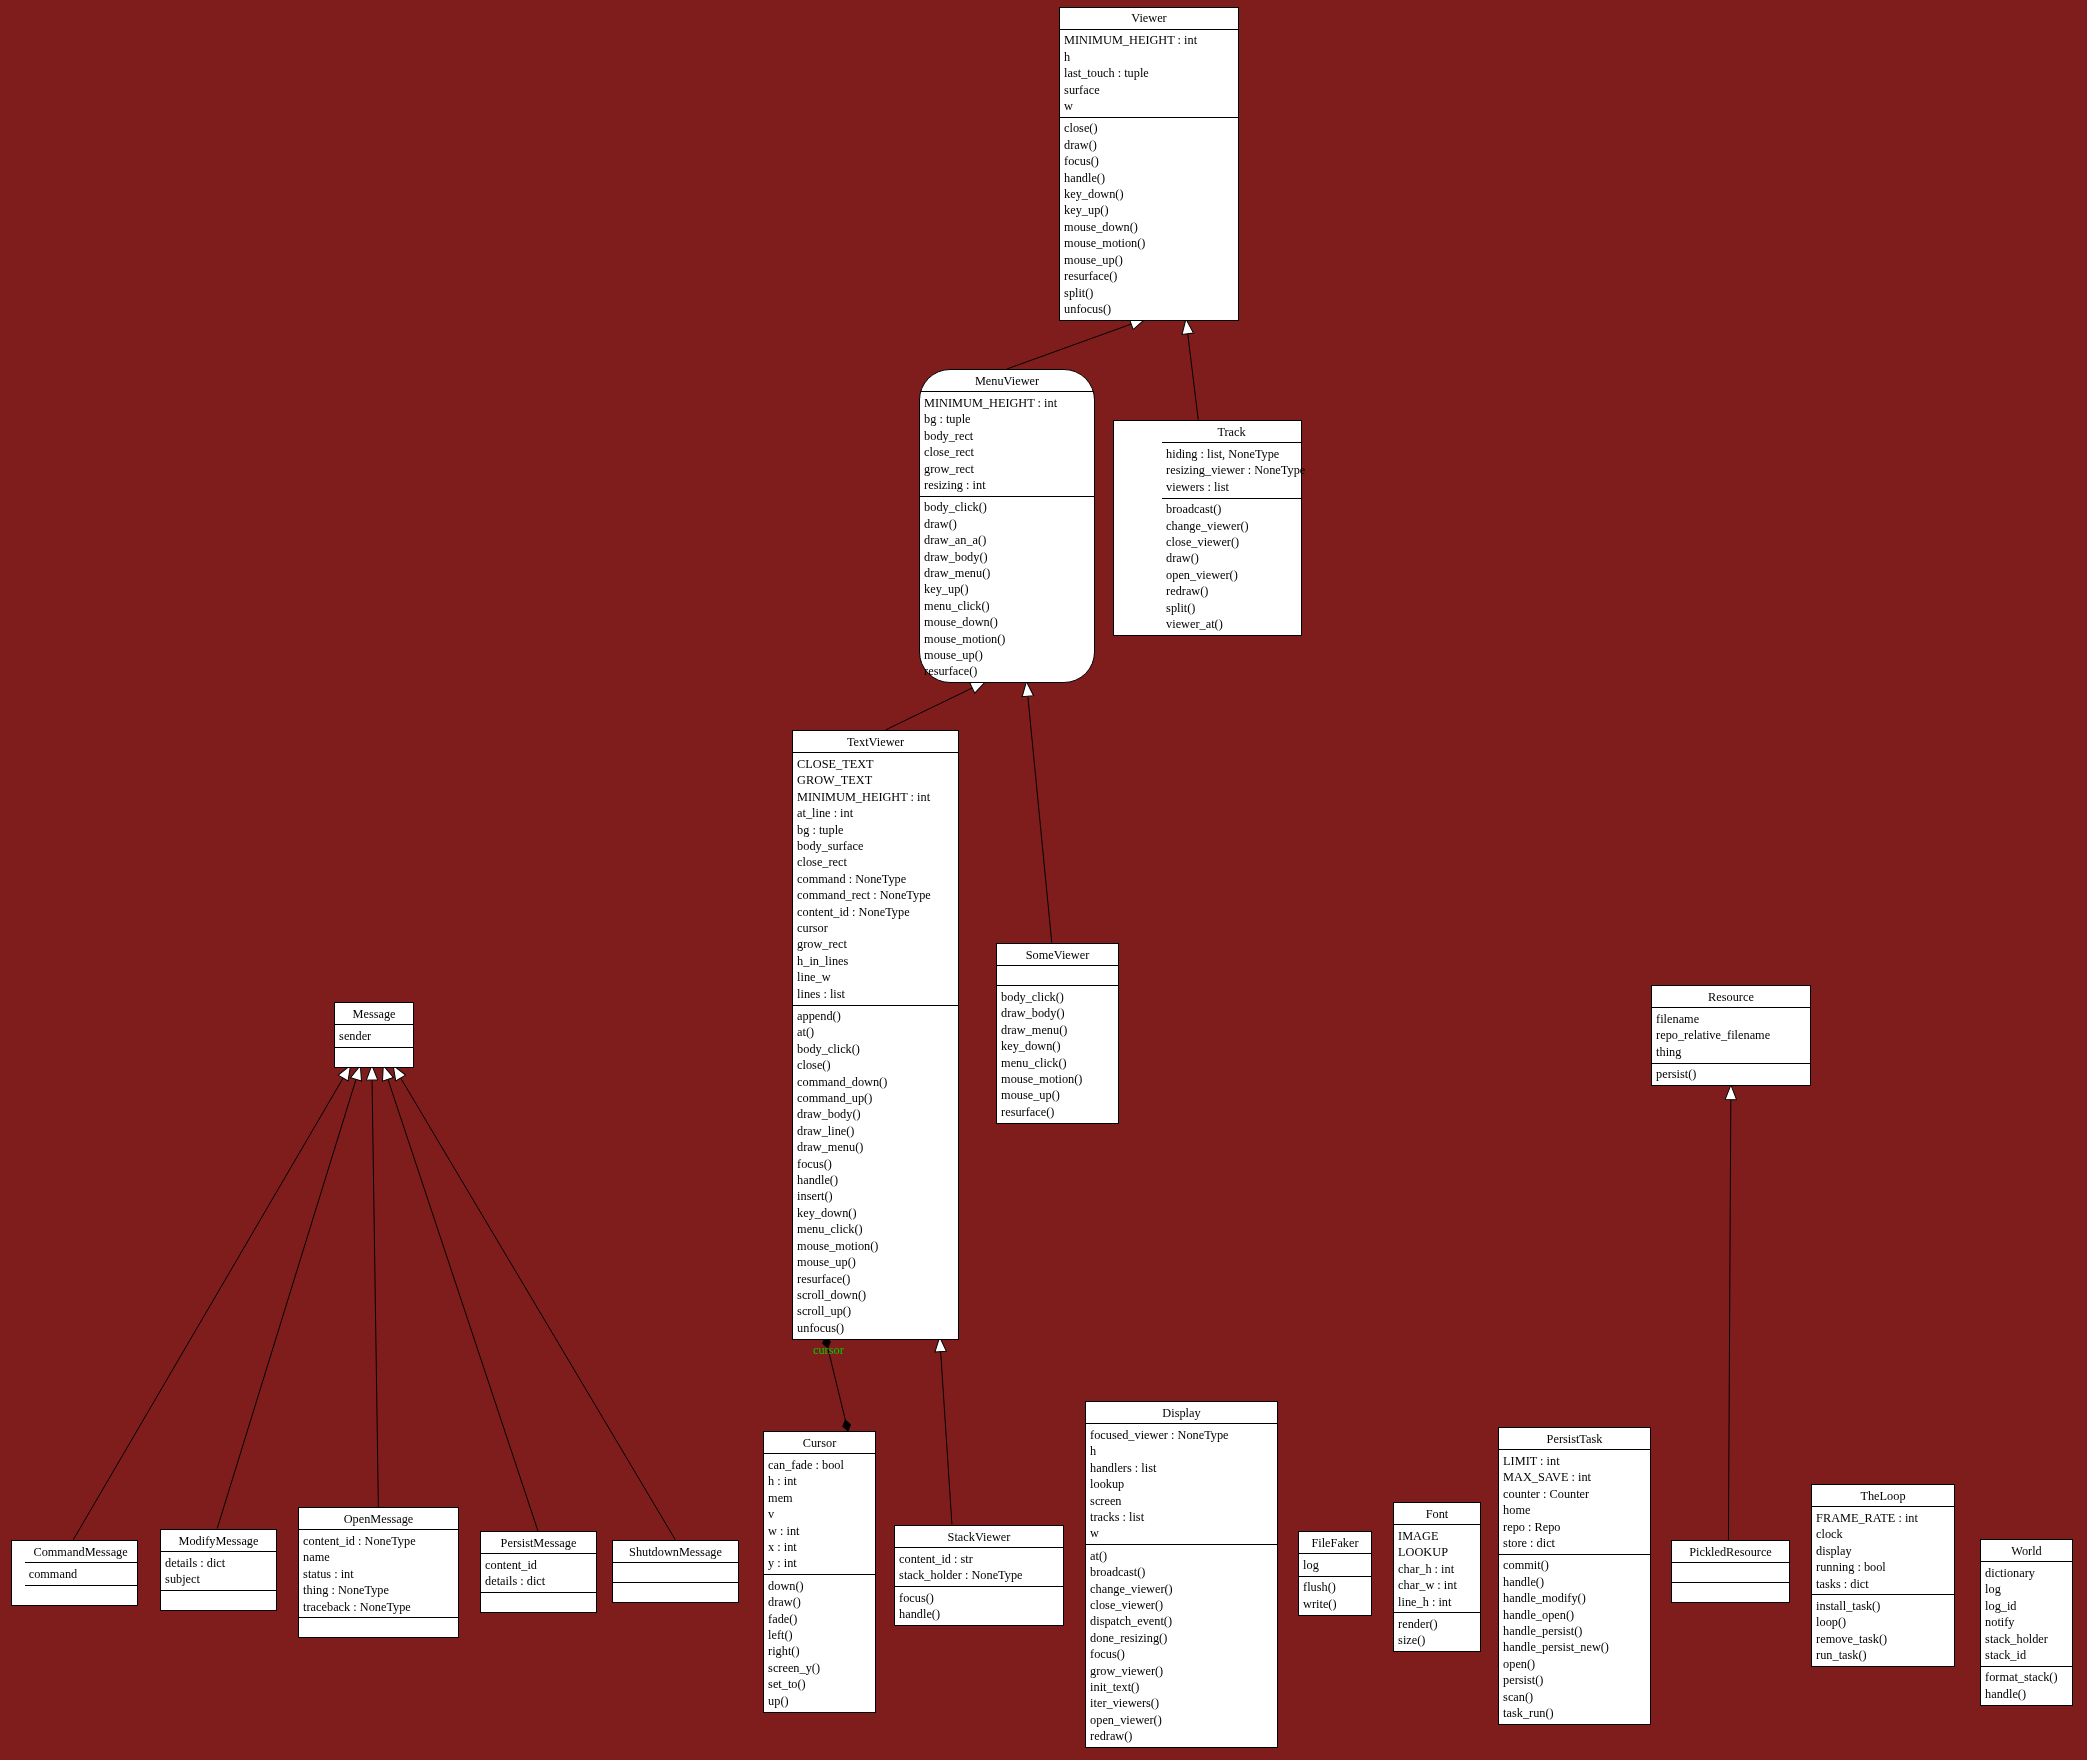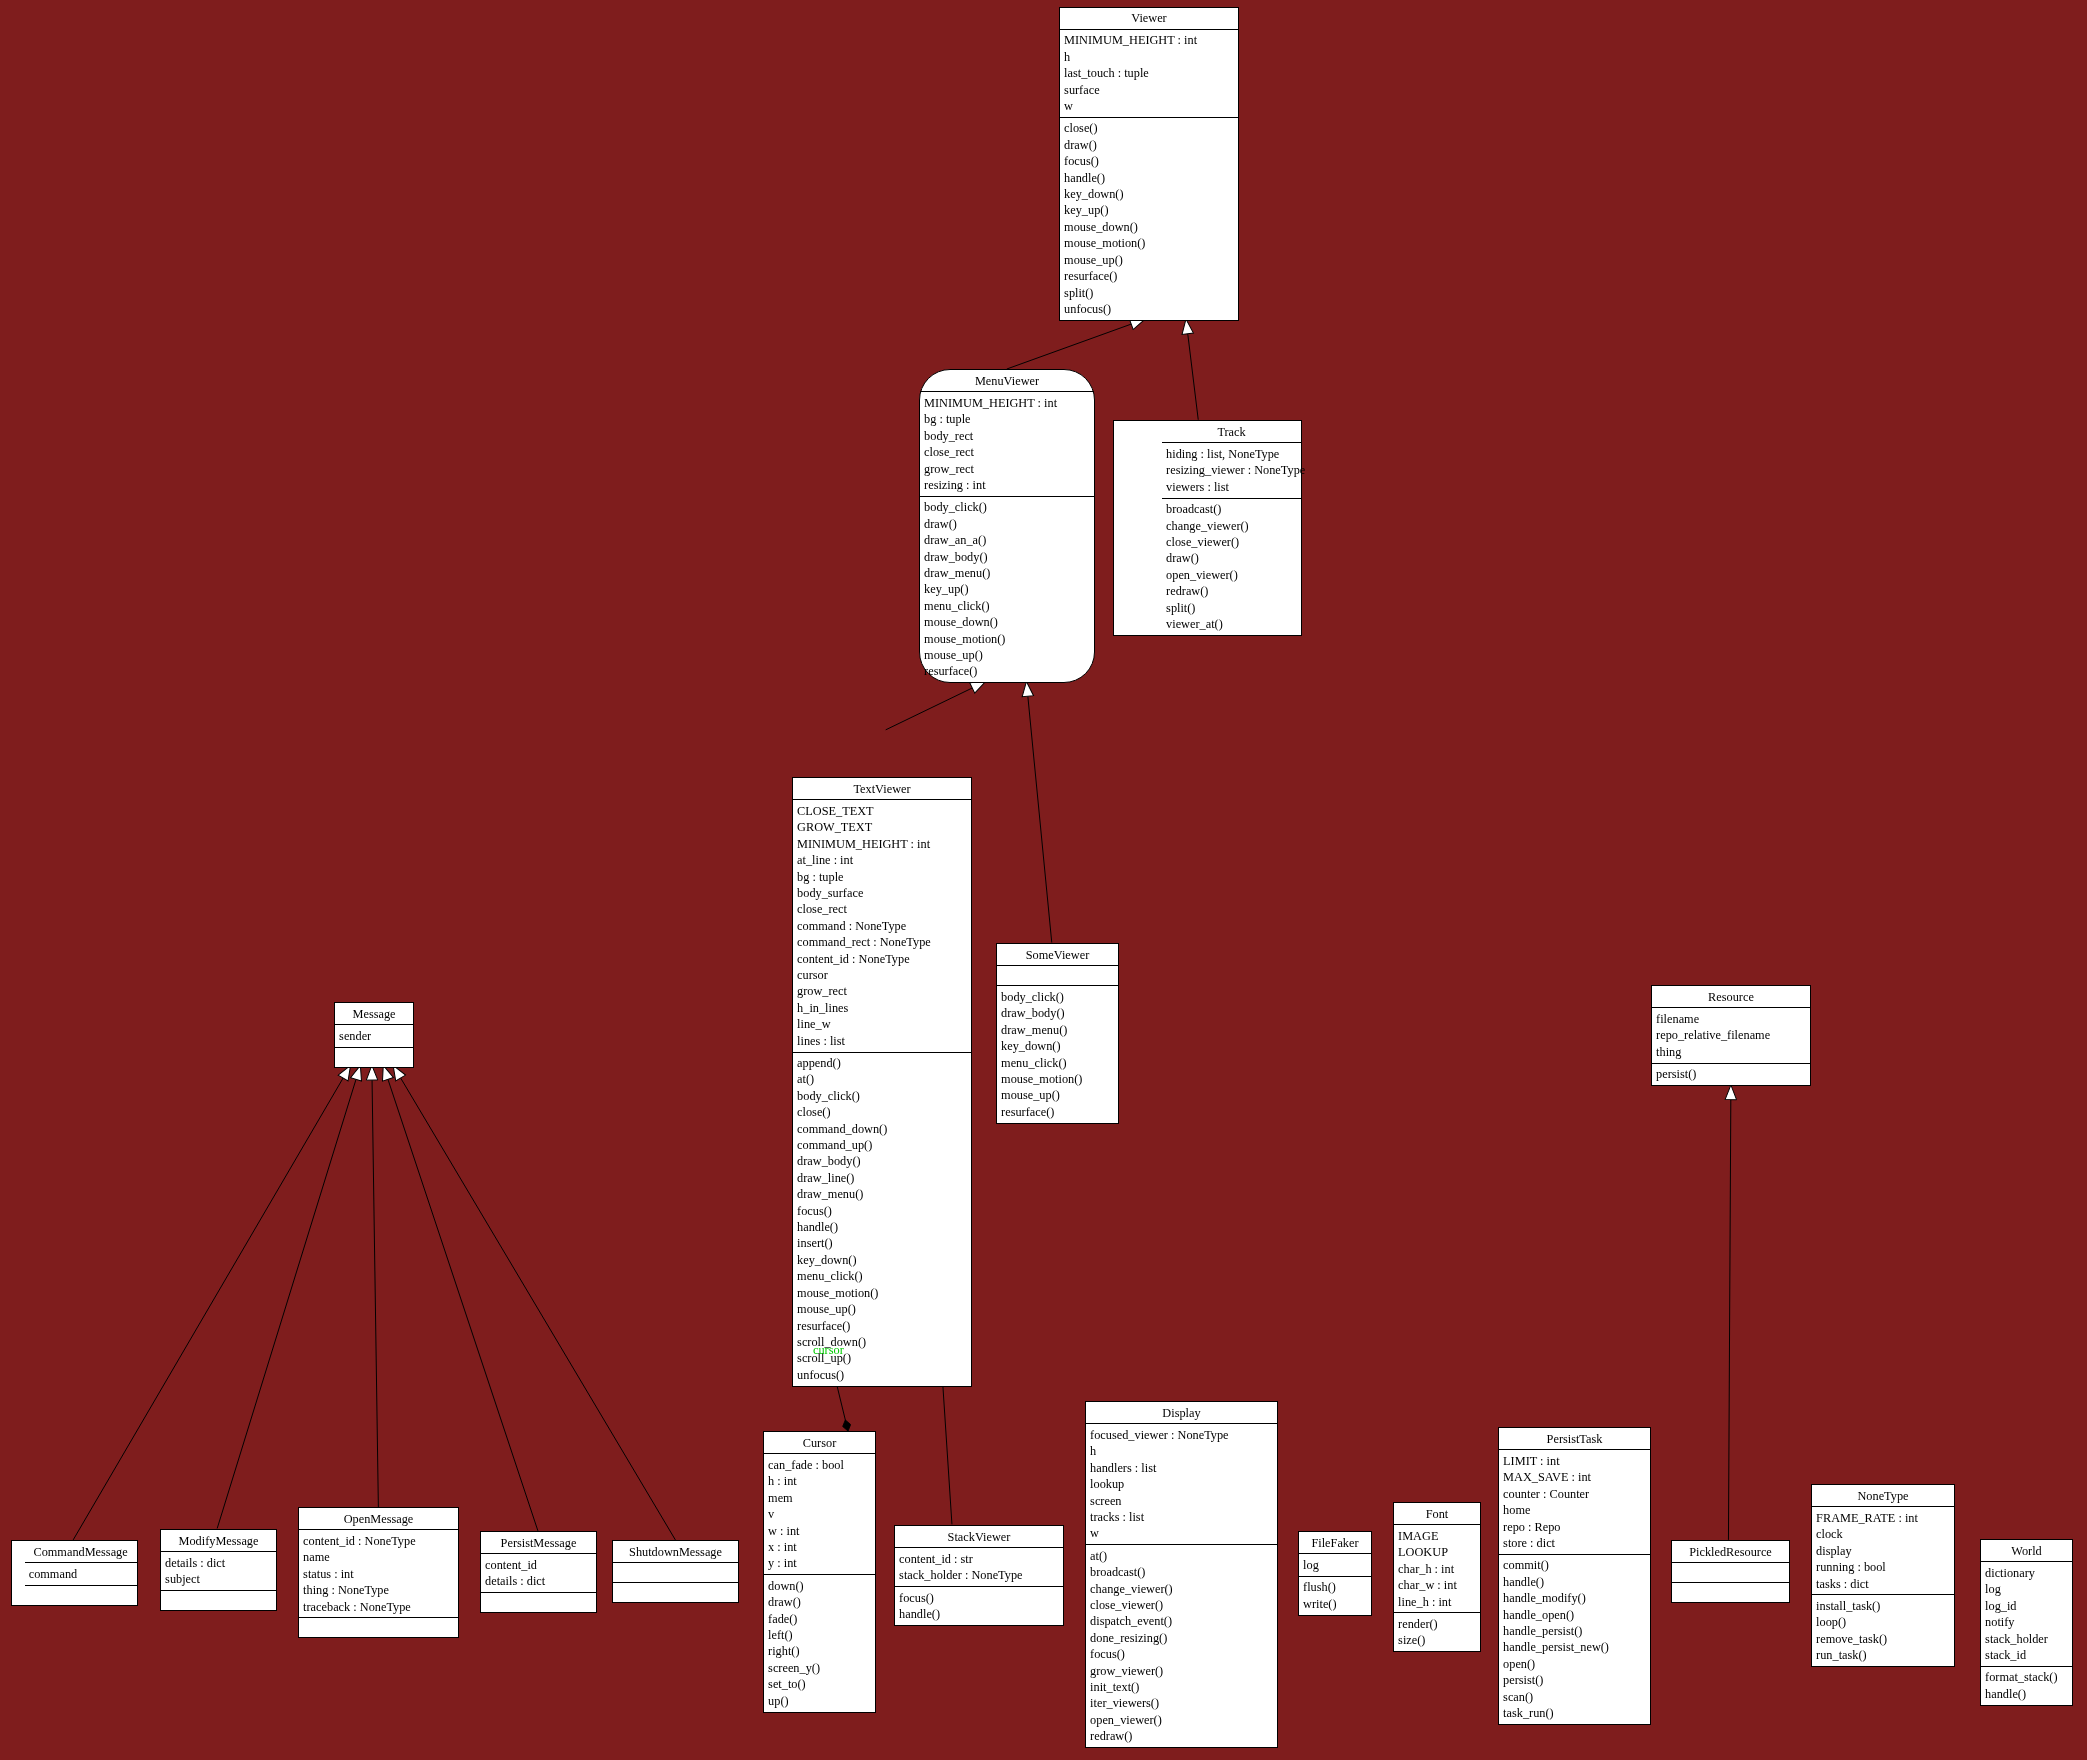--- a/index.html
+++ b/index.html
@@ -141,21 +141,21 @@
           <div class="member-line">broadcast()</div>
           <div class="member-line">change_viewer()</div>
           <div class="member-line">close_viewer()</div>
           <div class="member-line">draw()</div>
           <div class="member-line">open_viewer()</div>
           <div class="member-line">redraw()</div>
           <div class="member-line">split()</div>
           <div class="member-line">viewer_at()</div>
         </div>
       </div>
-      <div class="class-box" style="left: 792px; top: 730px; width: 180px; margin-top: 47px;">
+      <div class="class-box" style="left: 792px; top: 730px; width: 167px;">
         <div class="class-title">TextViewer</div>
         <div class="class-section">
           <div class="member-line">CLOSE_TEXT</div>
           <div class="member-line">GROW_TEXT</div>
           <div class="member-line">MINIMUM_HEIGHT : int</div>
           <div class="member-line">at_line : int</div>
           <div class="member-line">bg : tuple</div>
           <div class="member-line">body_surface</div>
           <div class="member-line">close_rect</div>
           <div class="member-line">command : NoneType</div>
@@ -366,21 +366,21 @@
         <div class="class-section">
           <div class="member-line">persist()</div>
         </div>
       </div>
       <div class="class-box" style="left: 1671px; top: 1540px; width: 119px;">
         <div class="class-title">PickledResource</div>
         <div class="class-section"></div>
         <div class="class-section"></div>
       </div>
       <div class="class-box" style="left: 1811px; top: 1484px; width: 144px;">
-        <div class="class-title">NoneType</div>
+        <div class="class-title">TheLoop</div>
         <div class="class-section">
           <div class="member-line">FRAME_RATE : int</div>
           <div class="member-line">clock</div>
           <div class="member-line">display</div>
           <div class="member-line">running : bool</div>
           <div class="member-line">tasks : dict</div>
         </div>
         <div class="class-section">
           <div class="member-line">install_task()</div>
           <div class="member-line">loop()</div>

